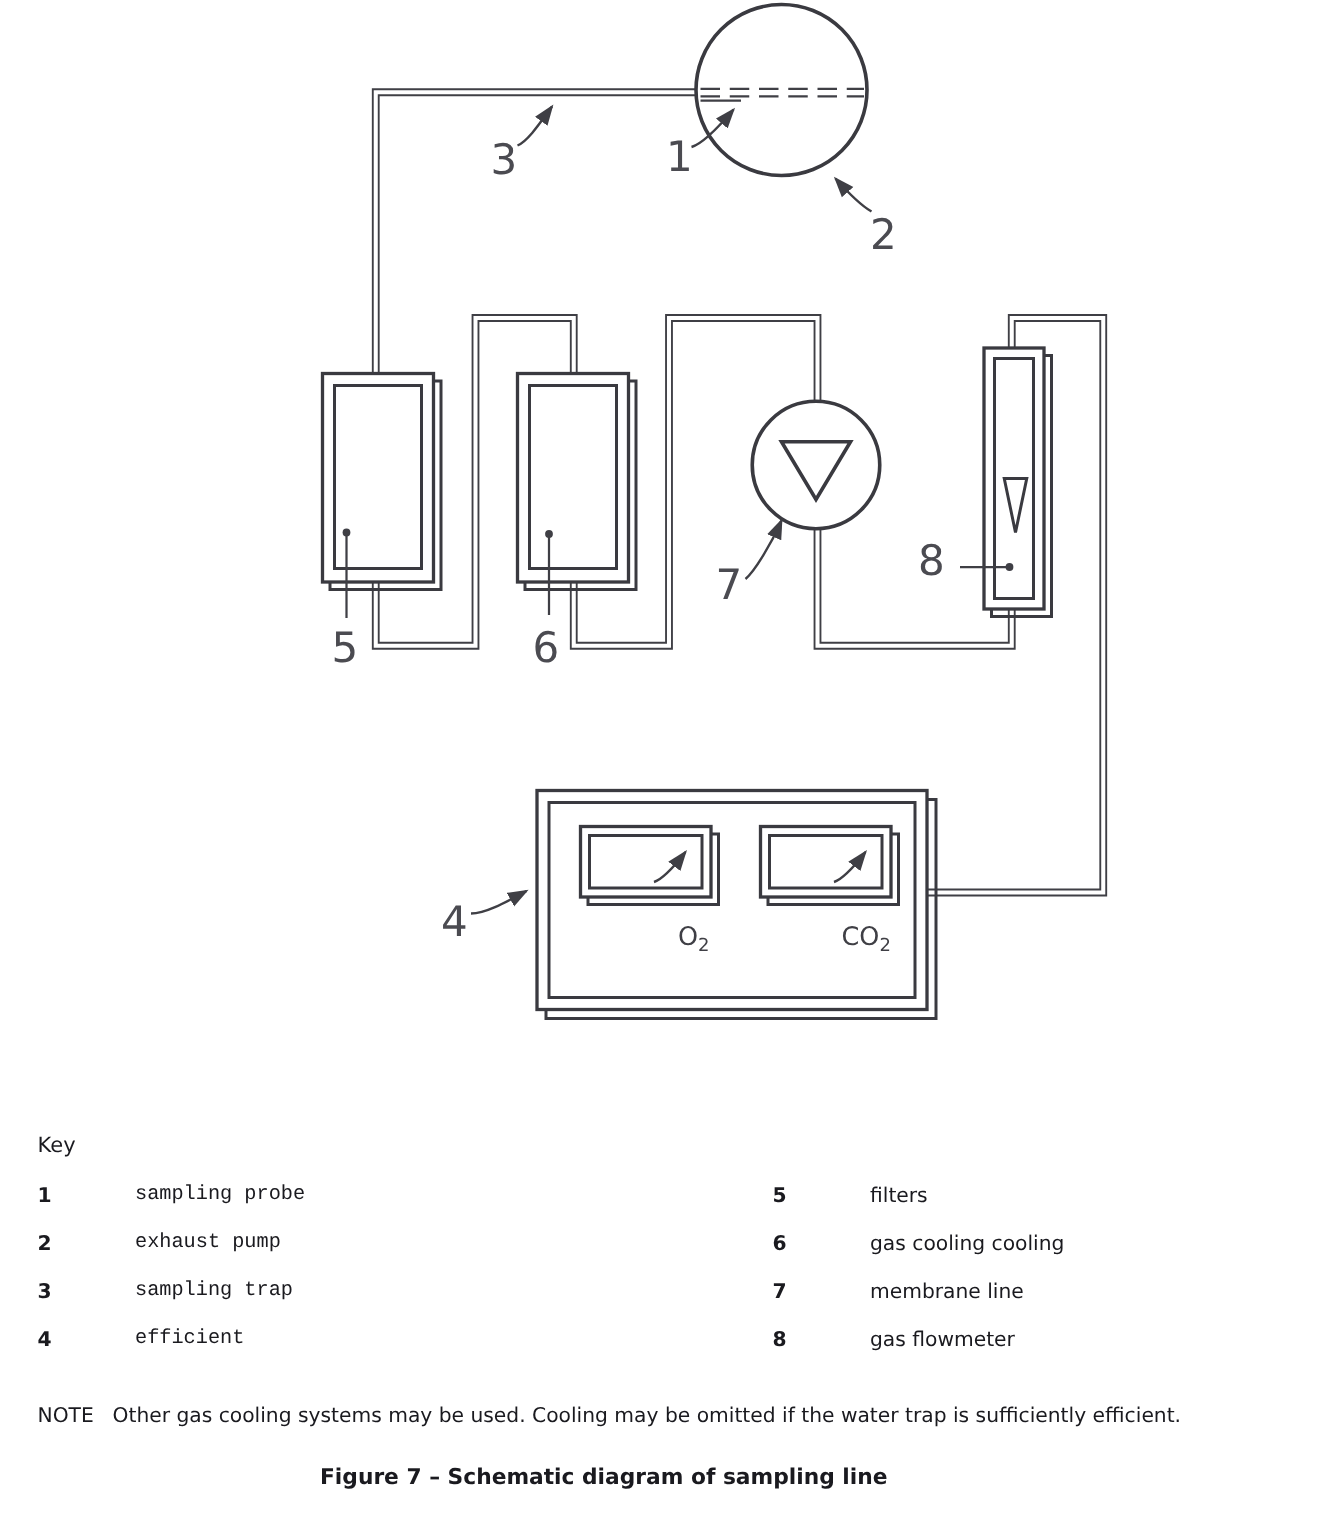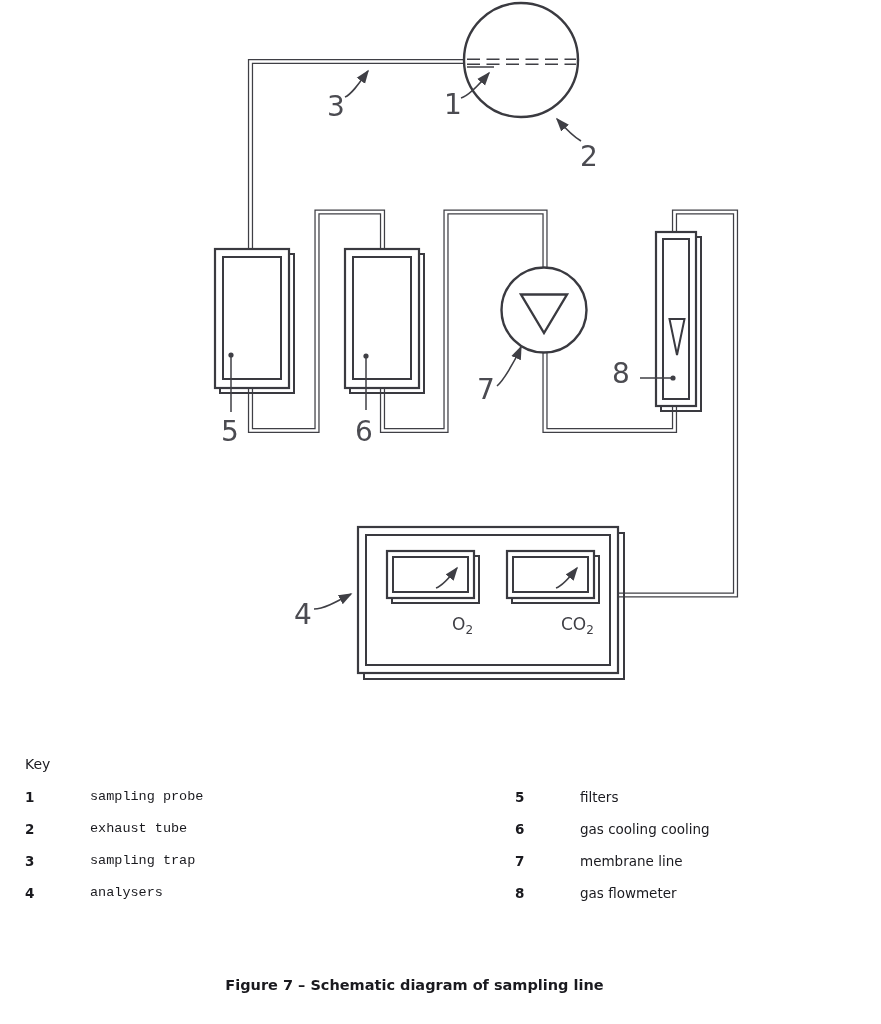--- a/index.html
+++ b/index.html
@@ -28,21 +28,21 @@
   .key-title { position:absolute; left:25px; top:756px; font-size:14px; font-weight:normal; }
   .key-row { position:absolute; left:0; width:881px; height:20px; font-size:13.5px; }
   .key-row .num  { position:absolute; font-weight:bold; }
   .key-row .lab  { position:absolute; }
   .c-n1 { left:25px; }  .c-l1 { left:90px;font-family:Liberation Mono, monospace; }
   .c-n2 { left:515px; } .c-l2 { left:580px;text-align:center; }
   .row-0 { top:789px; } .row-1 { top:821px; } .row-2 { top:853px; } .row-3 { top:885px; }
   .note { position:absolute; left:25px; top:936px; font-size:13.5px; white-space:nowrap; }
   .note-label { display:inline-block; width:50px; }
   .caption { position:absolute; left:0; top:977px; width:805px; text-align:center;
-             font-size:14.5px; font-weight:bold;padding-left:12px; }
+             font-size:14.5px; font-weight:bold; }
 </style>
 </head>
 <body>
 
 <div class="page">
 
   <svg class="diagram" width="881" height="745" viewBox="0 0 881 745" xmlns="http://www.w3.org/2000/svg">
     <defs>
       <marker id="ah" markerWidth="10" markerHeight="8" refX="7.6" refY="3.5" orient="auto">
         <polygon points="0,0.3 8.6,3.5 0,6.7" fill="#3f3f45"></polygon>
@@ -154,33 +154,36 @@
   <div class="key-title">Key</div>
 
   <div class="key-row row-0">
     <span class="num c-n1">1</span>
     <span class="lab c-l1">sampling probe</span>
     <span class="num c-n2">5</span>
     <span class="lab c-l2">filters</span>
   </div>
   <div class="key-row row-1">
     <span class="num c-n1">2</span>
-    <span class="lab c-l1">exhaust tube</span>
+    <span class="lab c-l1">exhaust pump</span>
     <span class="num c-n2">6</span>
     <span class="lab c-l2">gas cooling cooling</span>
   </div>
   <div class="key-row row-2">
     <span class="num c-n1">3</span>
     <span class="lab c-l1">sampling trap</span>
     <span class="num c-n2">7</span>
     <span class="lab c-l2">membrane line</span>
   </div>
   <div class="key-row row-3">
     <span class="num c-n1">4</span>
-    <span class="lab c-l1">analysers</span>
+    <span class="lab c-l1">efficient</span>
     <span class="num c-n2">8</span>
     <span class="lab c-l2">gas flowmeter</span>
   </div>
 
+  <div class="note">
+    <span class="note-label">NOTE</span><span>Other gas cooling systems may be used. Cooling may be omitted if the water trap is sufficiently efficient.</span>
+  </div>
 
   <div class="caption">Figure 7 – Schematic diagram of sampling line</div>
 
 </div>
 
 </body></html>

